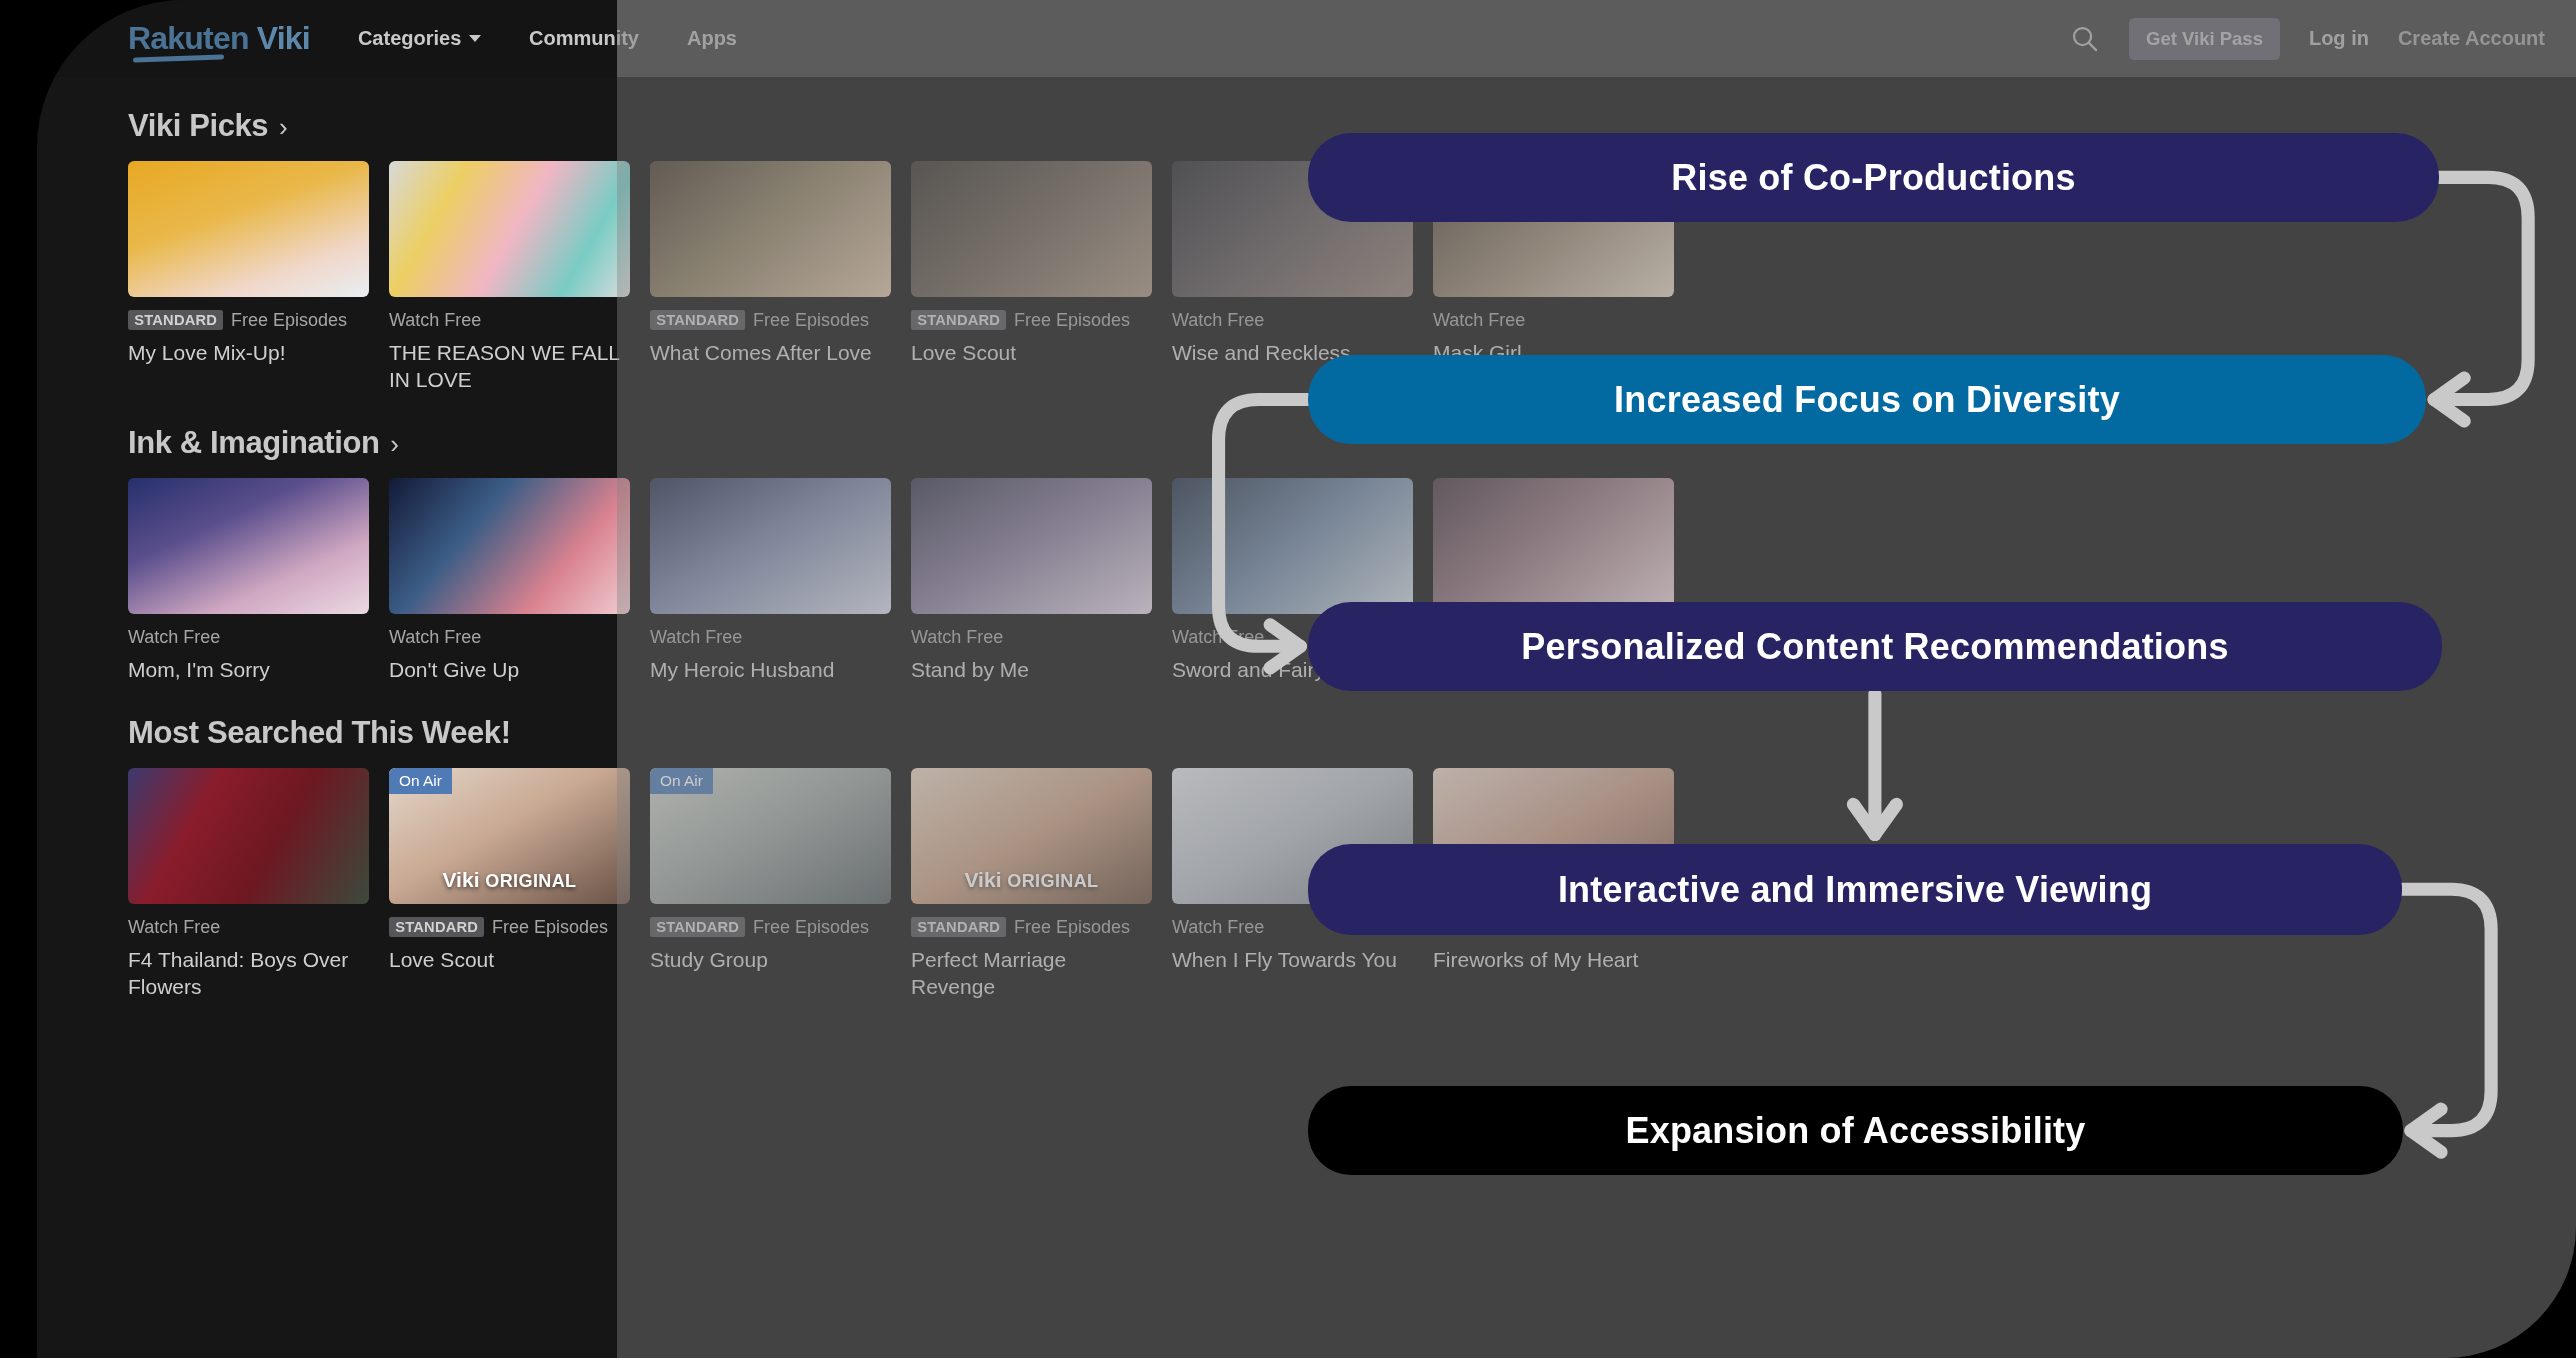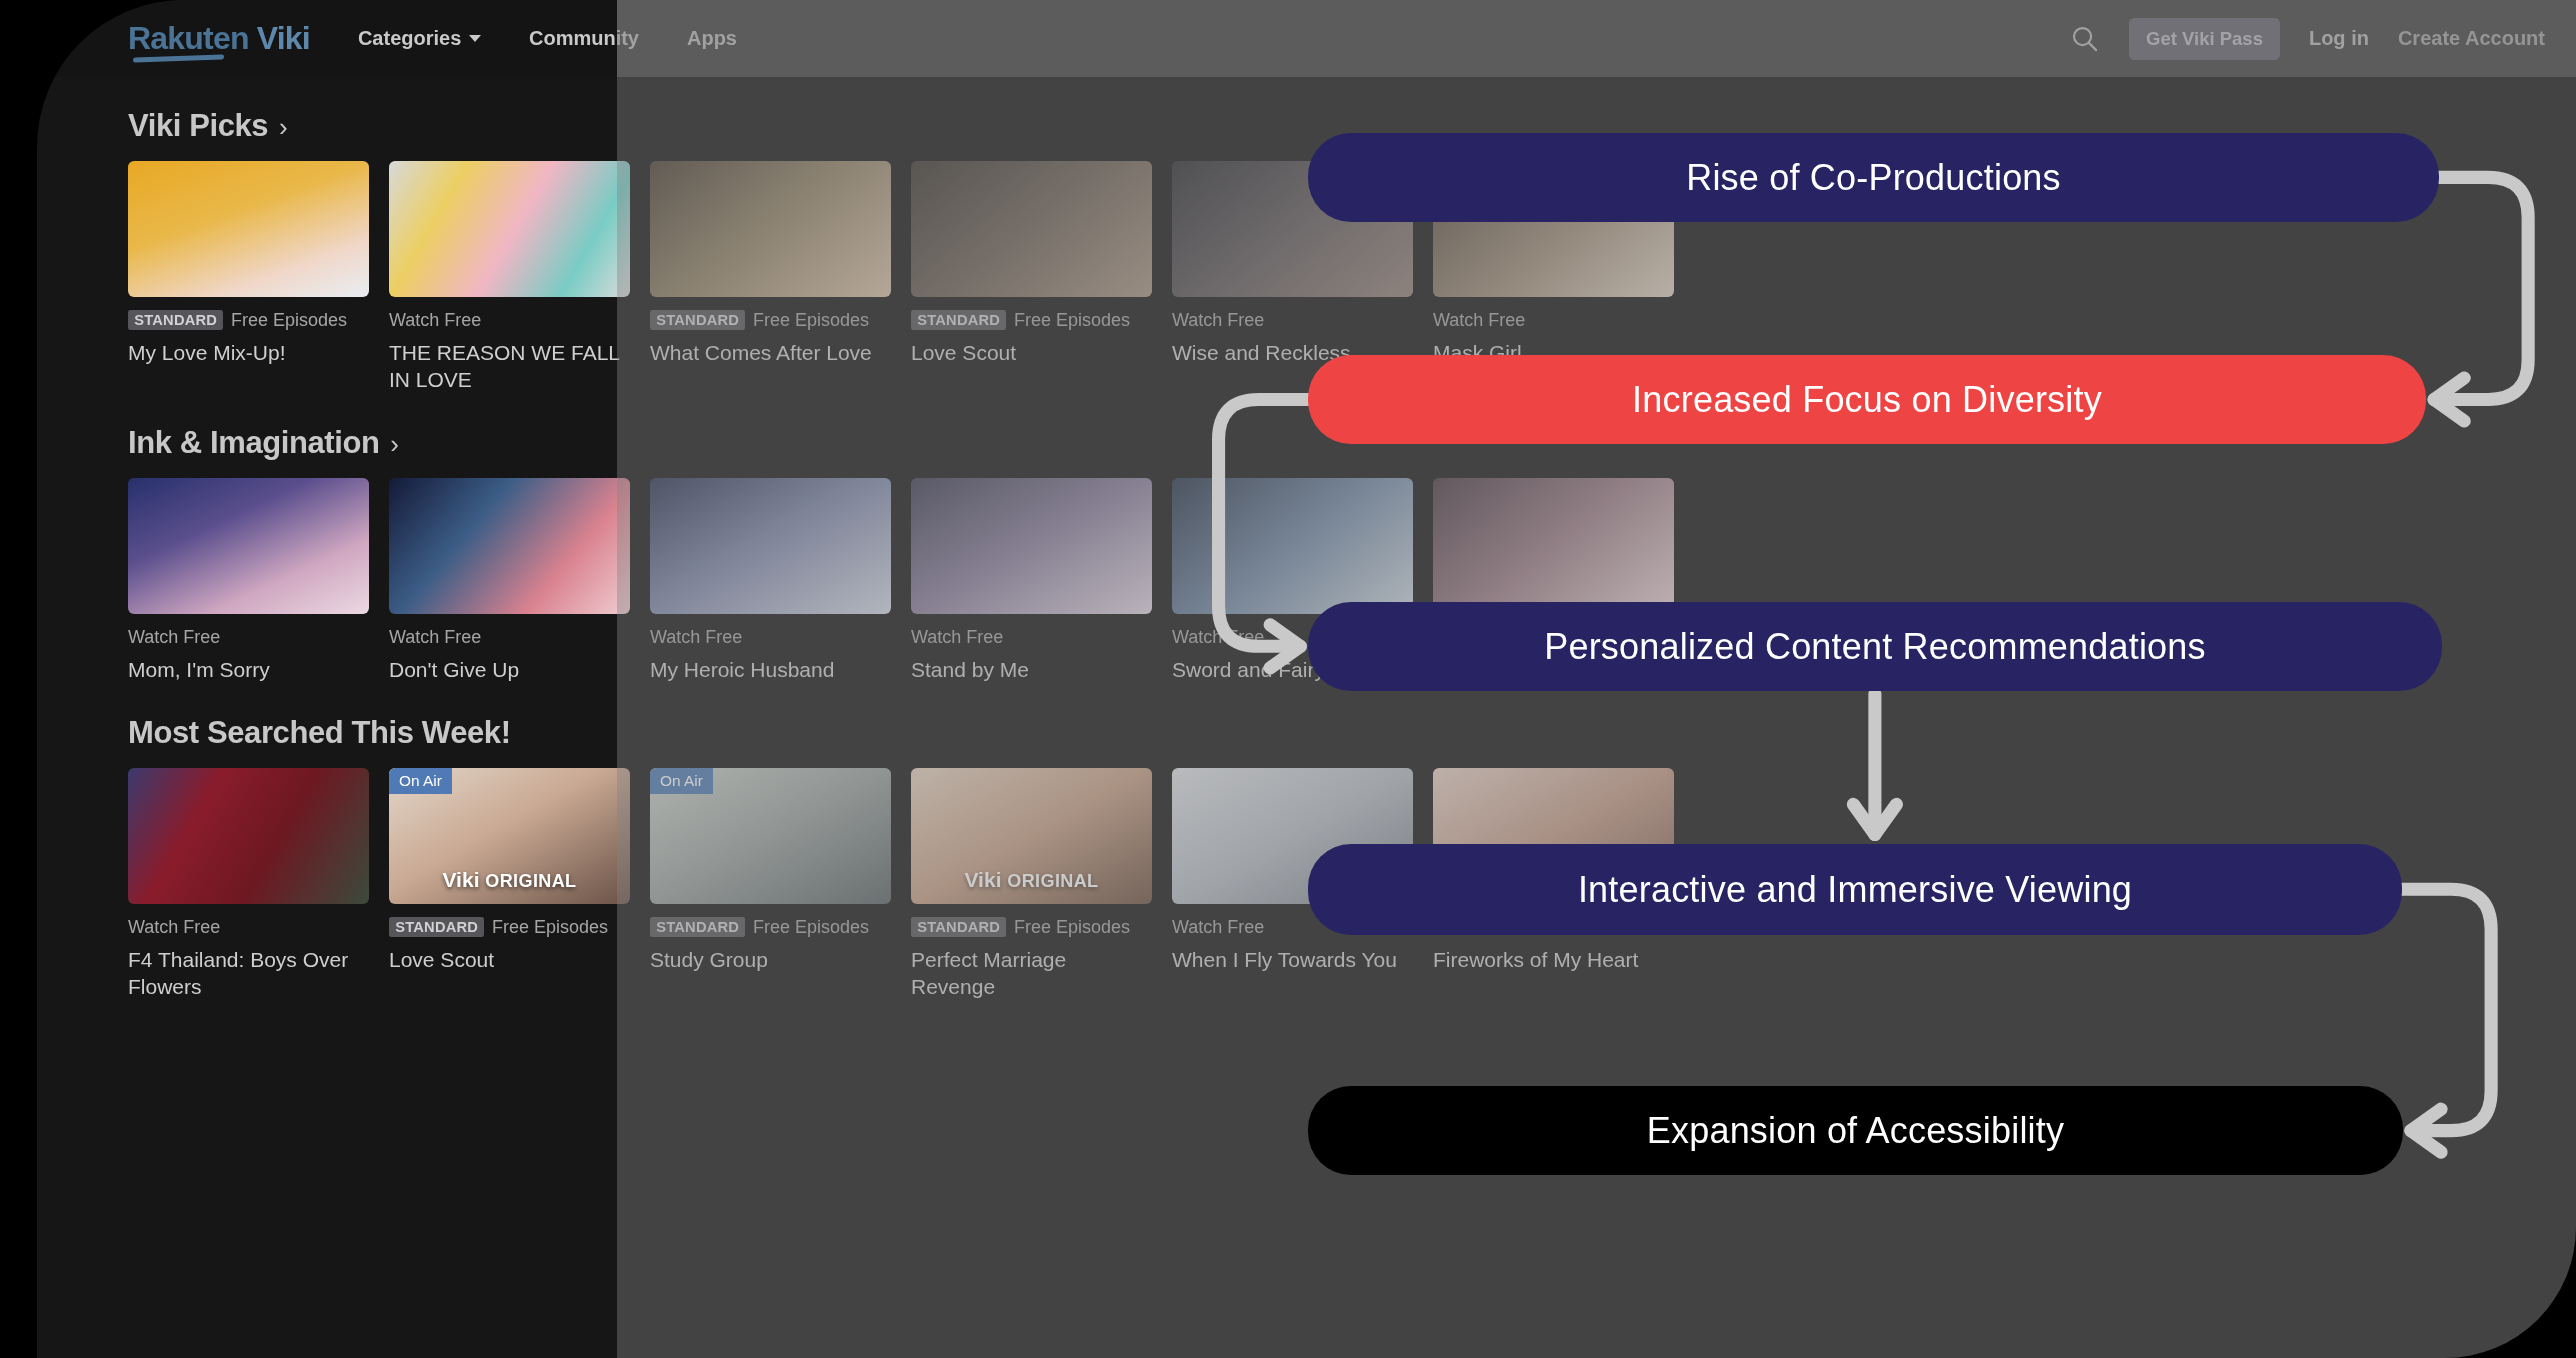--- a/index.html
+++ b/index.html
@@ -166,21 +166,21 @@
 
   
   #overlay { position: absolute; inset: 0; pointer-events: none; }
   .node {
     position: absolute;
     background: #282464;
     border-radius: 43px;
     display: flex; align-items: center; justify-content: center;
     color: #ffffff;
     font-size: 36px;
-    font-weight: 400;
+    font-weight: 700;
     text-align: center;
     letter-spacing: 0.2px;
     pointer-events: auto;
   }
   #conn { position: absolute; inset: 0; pointer-events: none; }
 
   
   .watermark {
     position: absolute;
     right: 231px; bottom: 29px;
@@ -443,21 +443,21 @@
             <path d="M 2383 900 L 2383 1082"></path>
             <path d="M 2355.1103122942095 1042.9338340801983 L 2383 1082 L 2410.8896877057905 1042.9338340801983"></path>
             <path d="M 3064 1153 L 3130 1153 Q 3182 1153 3182 1205 L 3182 1414 Q 3182 1466 3130 1466 L 3078 1466"></path>
             <path d="M 3117.0661659198017 1438.1103122942093 L 3078 1466 L 3117.0661659198017 1493.8896877057907"></path>
           </g>
       </svg>
       <div id="nodes">
           <div class="node" style="left: 1271px; top: 133px; width: 1131px; height: 89px; background: rgb(40, 36, 100); color: rgb(255, 255, 255);">
             <span>Rise of Co-Productions</span>
           </div>
-          <div class="node" style="left: 1271px; top: 355px; width: 1118px; height: 89px; background: #ef4444; color: rgb(255, 255, 255);">
+          <div class="node" style="left: 1271px; top: 355px; width: 1118px; height: 89px; background: #0369a1; color: rgb(255, 255, 255);">
             <span>Increased Focus on Diversity</span>
           </div>
           <div class="node" style="left: 1271px; top: 602px; width: 1134px; height: 89px; background: rgb(40, 36, 100); color: rgb(255, 255, 255);">
             <span>Personalized Content Recommendations</span>
           </div>
           <div class="node" style="left: 1271px; top: 844px; width: 1094px; height: 91px; background: rgb(40, 36, 100); color: rgb(255, 255, 255);">
             <span>Interactive and Immersive Viewing</span>
           </div>
           <div class="node" style="left: 1271px; top: 1086px; width: 1095px; height: 89px; background: #000000; color: rgb(255, 255, 255);">
             <span>Expansion of Accessibility</span>

